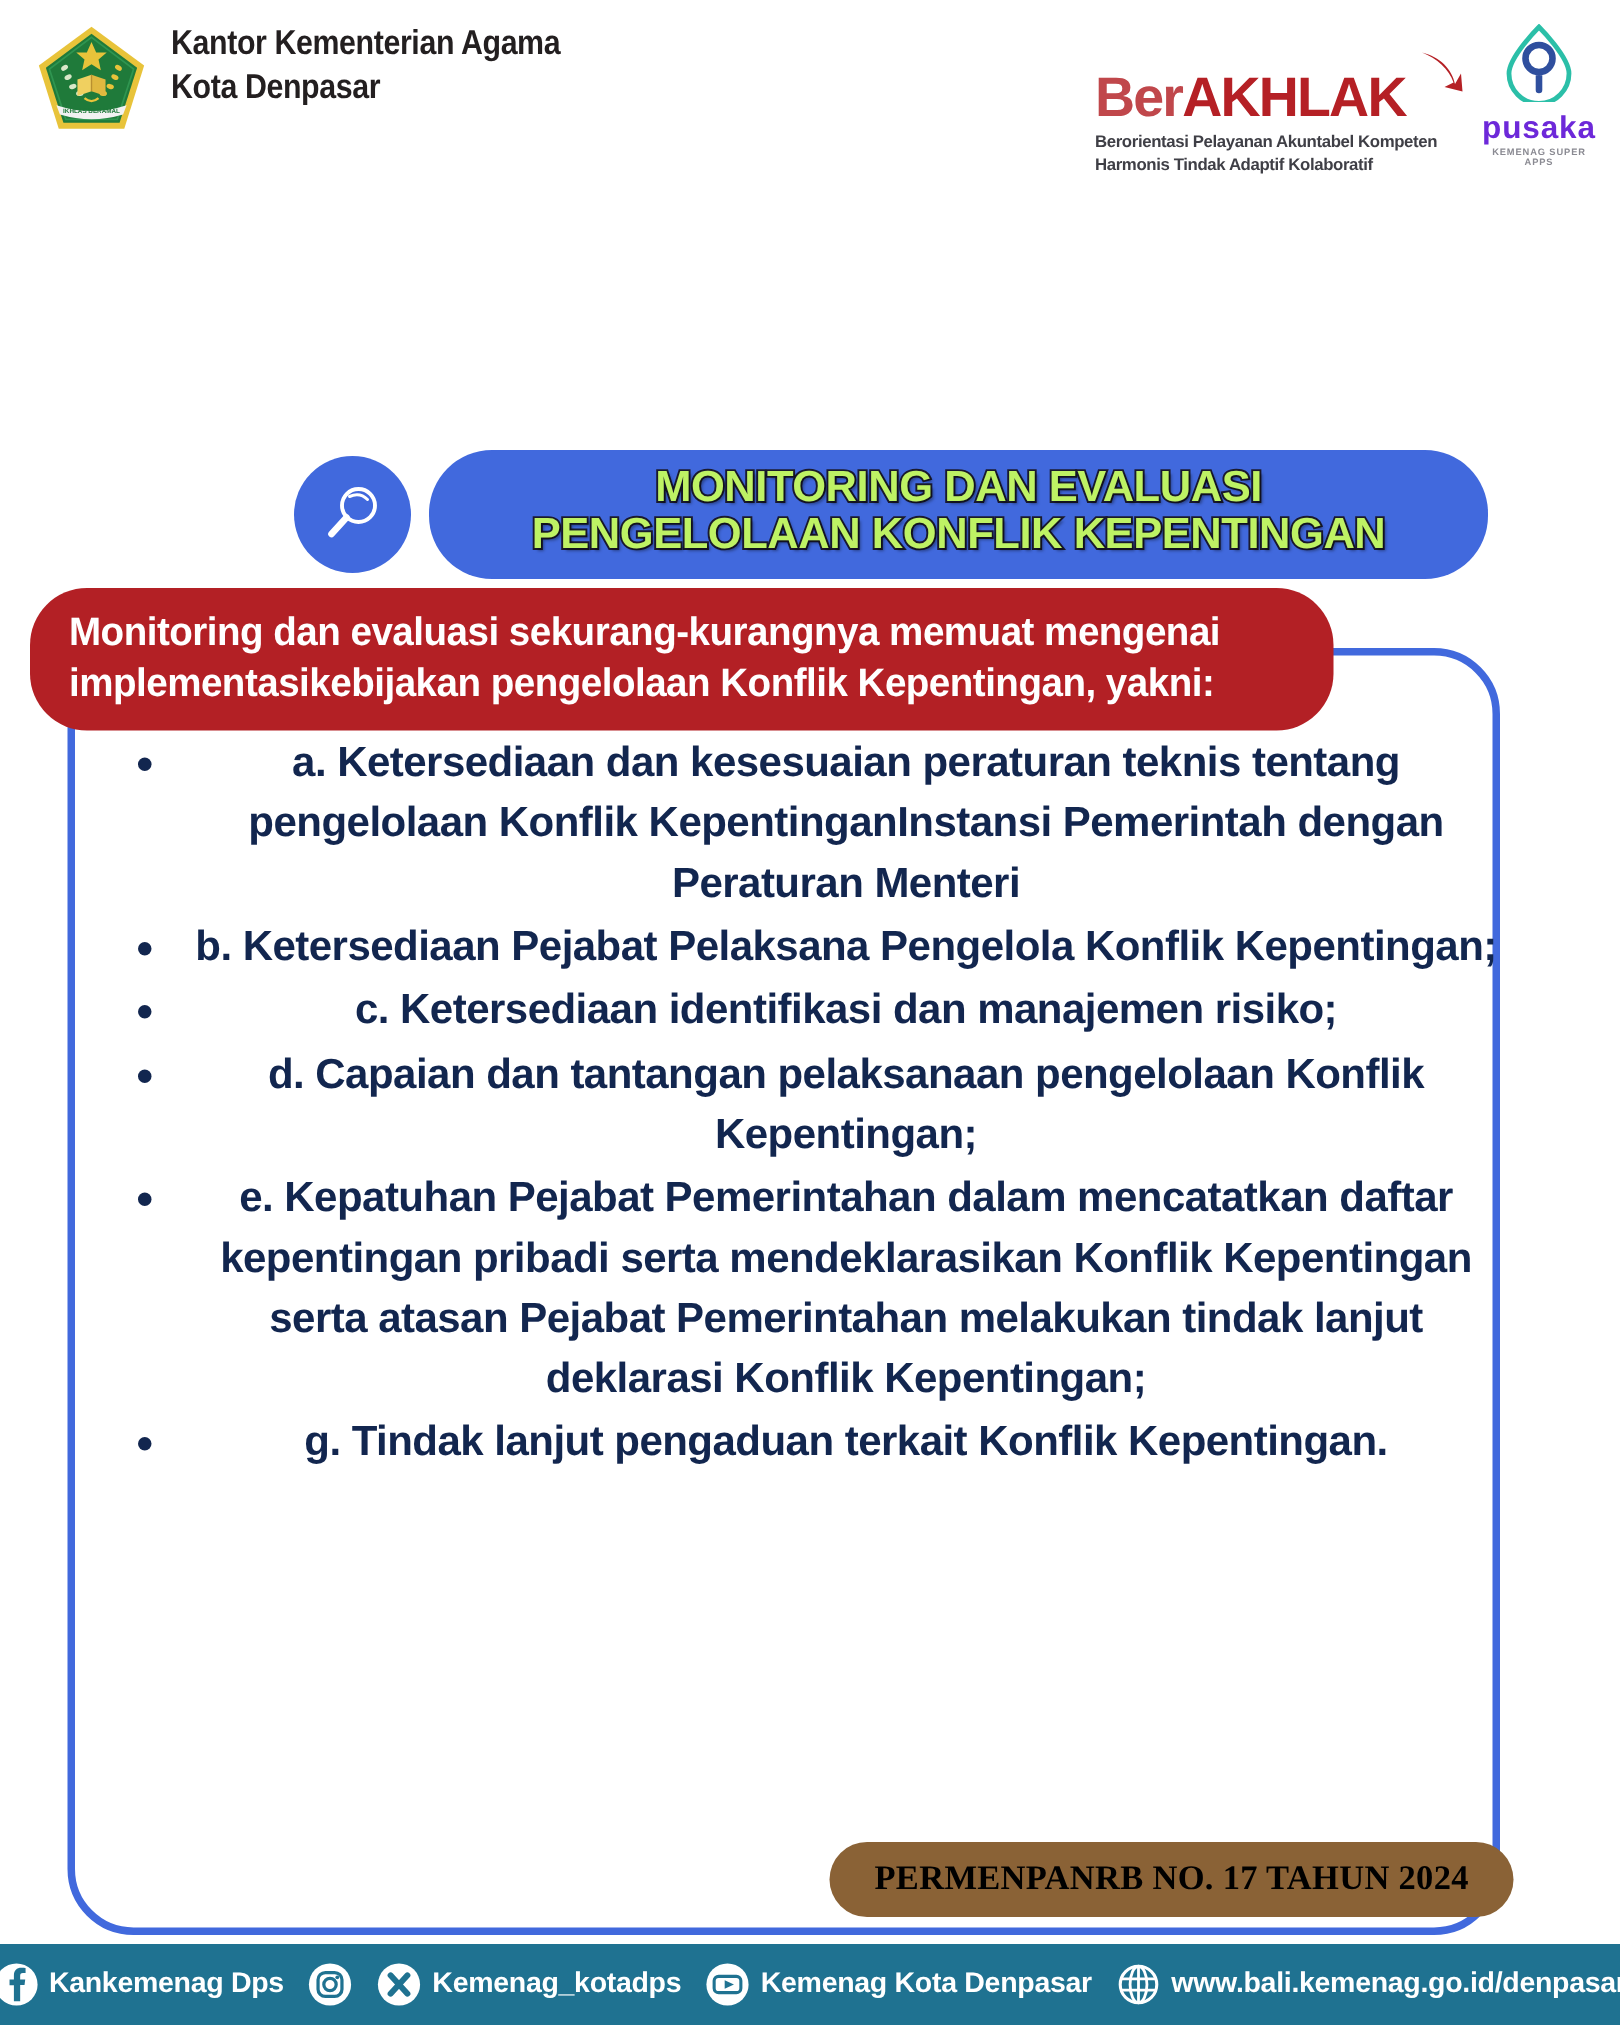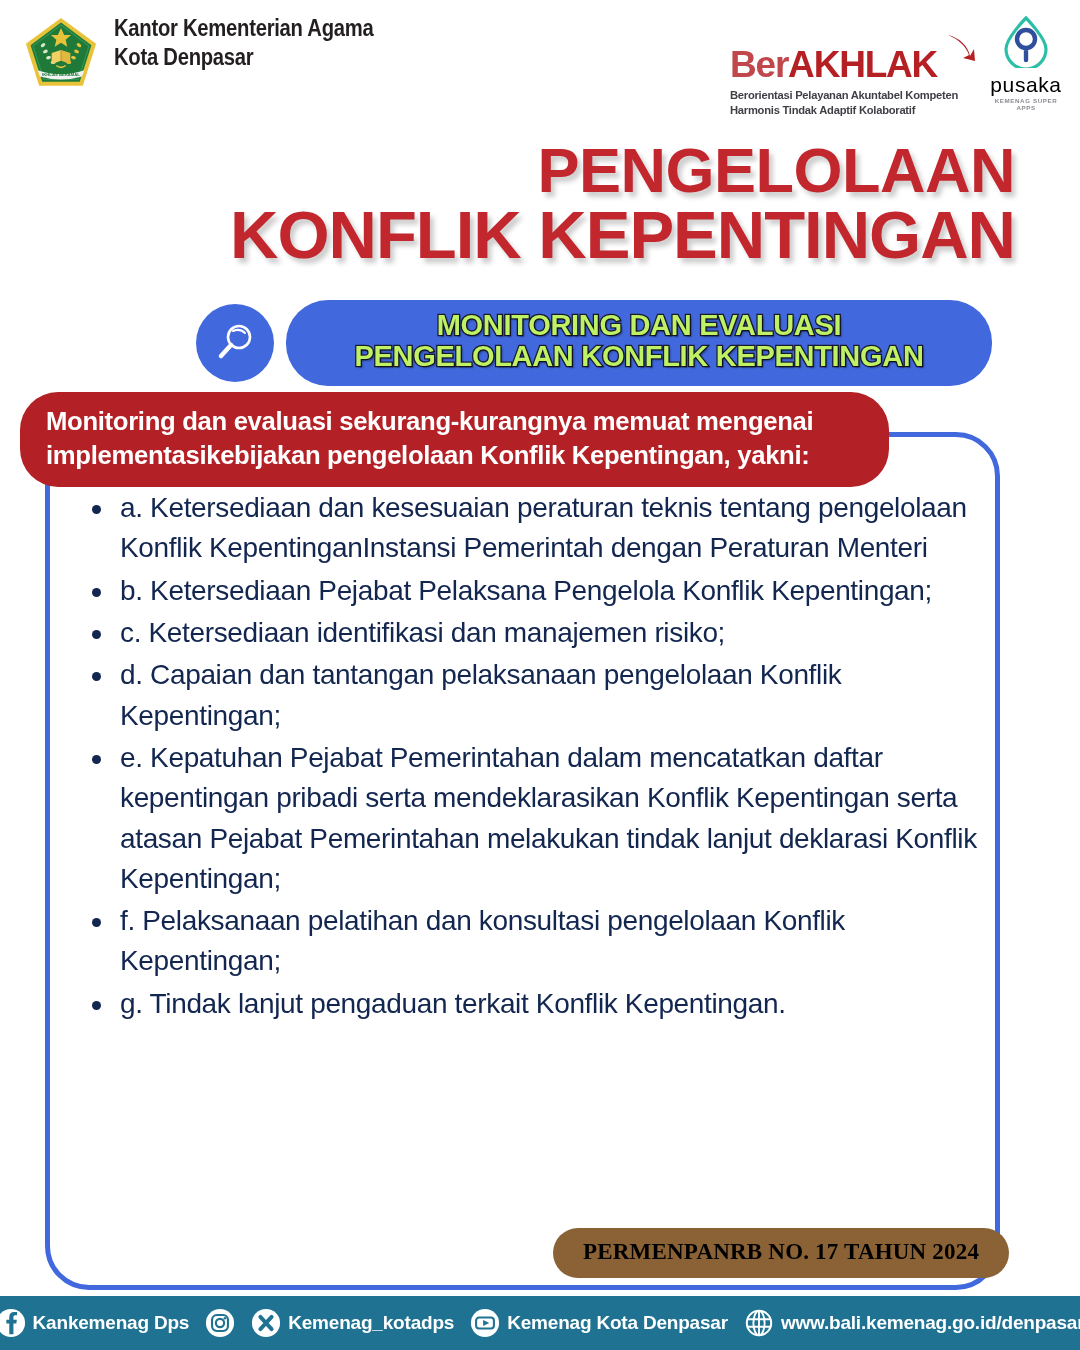--- a/index.html
+++ b/index.html
@@ -84,22 +84,22 @@
   .pusaka {
     position: absolute;
     left: 985px;
     top: 16px;
     width: 82px;
     text-align: center;
   }
   .pusaka-word {
     font-family: "Liberation Sans", sans-serif;
     font-size: 21px;
-    font-weight: normal;
-    color: #000000;
+    font-weight: bold;
+    color: #6d28d9;
     letter-spacing: 0.6px;
     line-height: 1;
     margin-top: 2px;
   }
   .pusaka-tag {
     font-size: 6.2px;
     color: #8a8a92;
     letter-spacing: 0.6px;
     margin-top: 2px;
     font-weight: bold;
@@ -201,25 +201,26 @@
     left: 78px;
     top: 488px;
     width: 930px;
   }
   ul.points { list-style: none; }
   ul.points li {
     position: relative;
     padding-left: 42px;
     margin-bottom: 2px;
     font-family: "Liberation Sans", sans-serif;
-    font-weight: normal;
+    font-weight: bold;
     font-size: 28px;
     line-height: 1.44;
     color: #12264f;
     letter-spacing: -0.35px;
+    text-align: center;
   }
   ul.points li::before {
     content: "";
     position: absolute;
     left: 14px;
     top: 17px;
     width: 9px;
     height: 9px;
     border-radius: 50%;
     background: #12264f;
@@ -326,24 +327,20 @@
     <div class="pusaka">
       <svg width="48" height="52" viewBox="0 0 48 52">
         <path d="M24 2 C24 2 44 22 44 33 A20 20 0 0 1 4 33 C4 22 24 2 24 2 Z" fill="none" stroke="#2bbfa8" stroke-width="3.2"></path>
         <path d="M24 14 a9 9 0 1 0 0 18 a9 9 0 1 0 0 -18 M24 32 L24 44" fill="none" stroke="#2f4f9e" stroke-width="4.4" stroke-linecap="round"></path>
       </svg>
       <div class="pusaka-word">pusaka</div>
       <div class="pusaka-tag">KEMENAG SUPER APPS</div>
     </div>
   </div>
 
-  <div class="title-block">
-    <div class="title-line l1">PENGELOLAAN</div>
-    <div class="title-line l2">KONFLIK KEPENTINGAN</div>
-  </div>
 
   <div class="subtitle-row">
     <div class="mag-circle">
       <svg width="44" height="44" viewBox="0 0 44 44">
         <circle cx="26" cy="16" r="11" fill="none" stroke="#ffffff" stroke-width="2.6"></circle>
         <path d="M18 24 L8 35" stroke="#ffffff" stroke-width="4.4" stroke-linecap="round"></path>
         <path d="M20 10 q7 -3 12 2" stroke="#ffffff" stroke-width="2" fill="none" stroke-linecap="round"></path>
       </svg>
     </div>
     <div class="subtitle-pill">
@@ -359,21 +356,20 @@
     <p>implementasikebijakan pengelolaan Konflik Kepentingan, yakni:</p>
   </div>
 
   <div class="list-area">
     <ul class="points">
       <li>a. Ketersediaan dan kesesuaian peraturan teknis tentang pengelolaan Konflik KepentinganInstansi Pemerintah dengan Peraturan Menteri</li>
       <li>b. Ketersediaan Pejabat Pelaksana Pengelola Konflik Kepentingan;</li>
       <li>c. Ketersediaan identifikasi dan manajemen risiko;</li>
       <li>d. Capaian dan tantangan pelaksanaan pengelolaan Konflik Kepentingan;</li>
       <li>e. Kepatuhan Pejabat Pemerintahan dalam mencatatkan daftar kepentingan pribadi  serta mendeklarasikan Konflik Kepentingan serta atasan Pejabat Pemerintahan  melakukan tindak lanjut deklarasi Konflik Kepentingan;</li>
-      <li>f. Pelaksanaan pelatihan dan konsultasi pengelolaan Konflik Kepentingan;</li>
       <li>g. Tindak lanjut pengaduan terkait Konflik Kepentingan.</li>
     </ul>
   </div>
 
   <div class="brown-badge">
     <span>PERMENPANRB NO. 17 TAHUN 2024</span>
   </div>
 
   <div class="footer">
 

